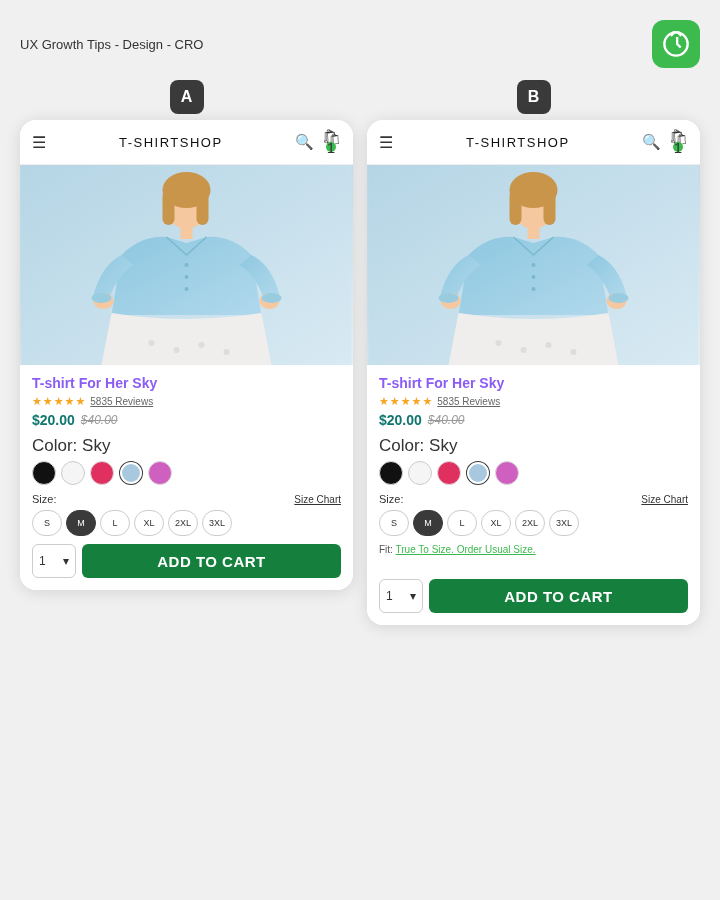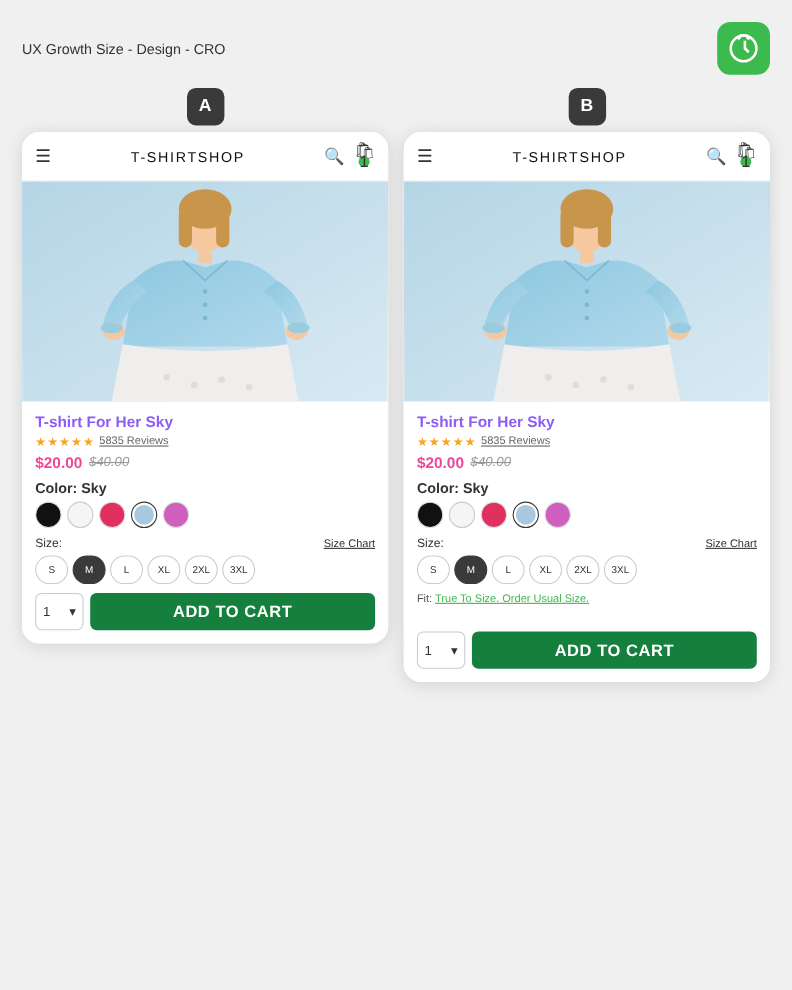--- a/index.html
+++ b/index.html
@@ -186,34 +186,34 @@
 
     .price-row {
       display: flex;
       align-items: center;
       gap: 6px;
       margin-bottom: 8px;
     }
     .price-current {
       font-size: 14px;
       font-weight: 700;
-      color: #ec4899;
+      color: #0f766e;
     }
     .price-original {
       font-size: 12px;
       color: #999;
       text-decoration: line-through;
       font-style: italic;
     }
 
     .color-label {
-      font-size: 13px;
+      font-size: 17px;
       color: #333;
       margin-bottom: 5px;
-      font-weight: 700;
+      font-weight: 400;
     }
     .color-swatches {
       display: flex;
       gap: 5px;
       margin-bottom: 8px;
       align-items: center;
     }
     .swatch {
       width: 24px;
       height: 24px;
@@ -321,21 +321,21 @@
       align-items: center;
       justify-content: center;
     }
   </style>
 </head>
 <body>
 
 <div class="page-wrapper">
 
   <div class="top-bar">
-    <span class="top-bar-title">UX Growth Size - Design - CRO</span>
+    <span class="top-bar-title">UX Growth Tips - Design - CRO</span>
     <div class="timer-icon-btn">
       <svg viewBox="0 0 24 24" xmlns="http://www.w3.org/2000/svg">
         <path d="M12 1a11 11 0 1 0 11 11A11.013 11.013 0 0 0 12 1zm0 20a9 9 0 1 1 9-9 9.01 9.01 0 0 1-9 9z"></path>
         <path d="M12 6v6.414l3.293 3.293 1.414-1.414L14 11.586V6z"></path>
         <path d="M9 1h6v2H9z"></path>
         <path d="M10.293 3.707l-1.414-1.414-2 2 1.414 1.414z"></path>
         <path d="M13.707 3.707l2 2 1.414-1.414-2-2z"></path>
       </svg>
     </div>
   </div>

